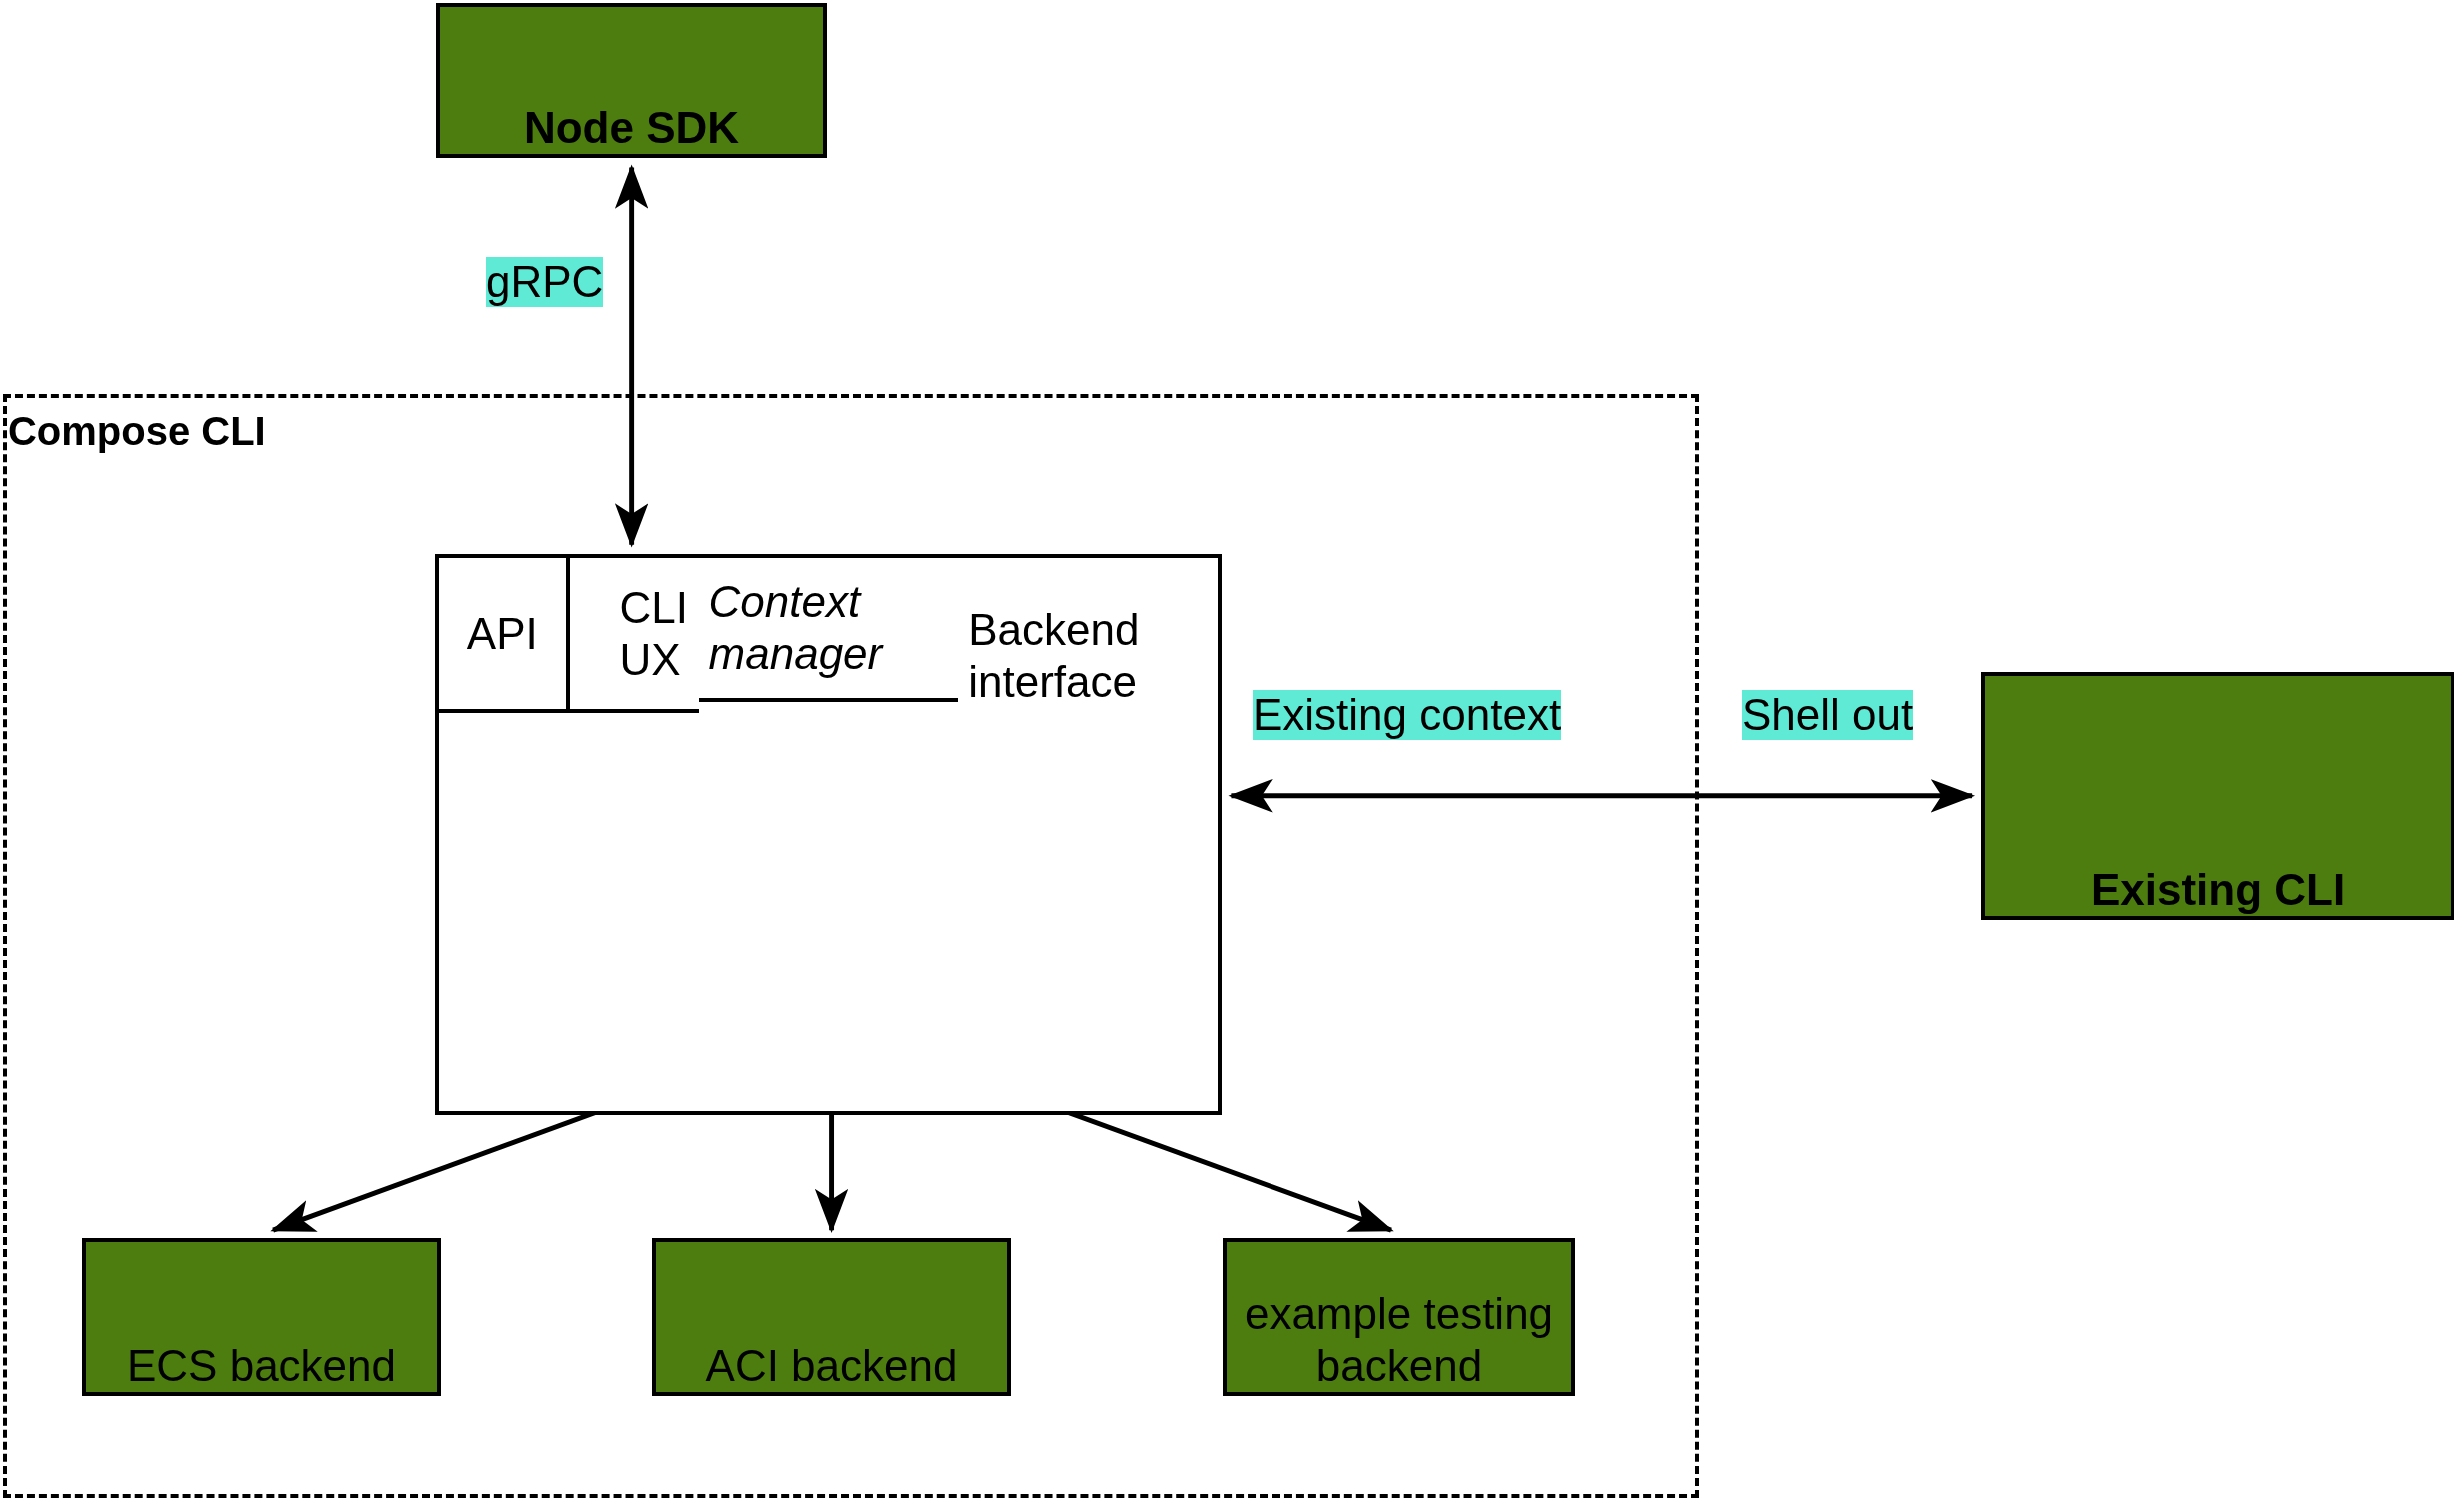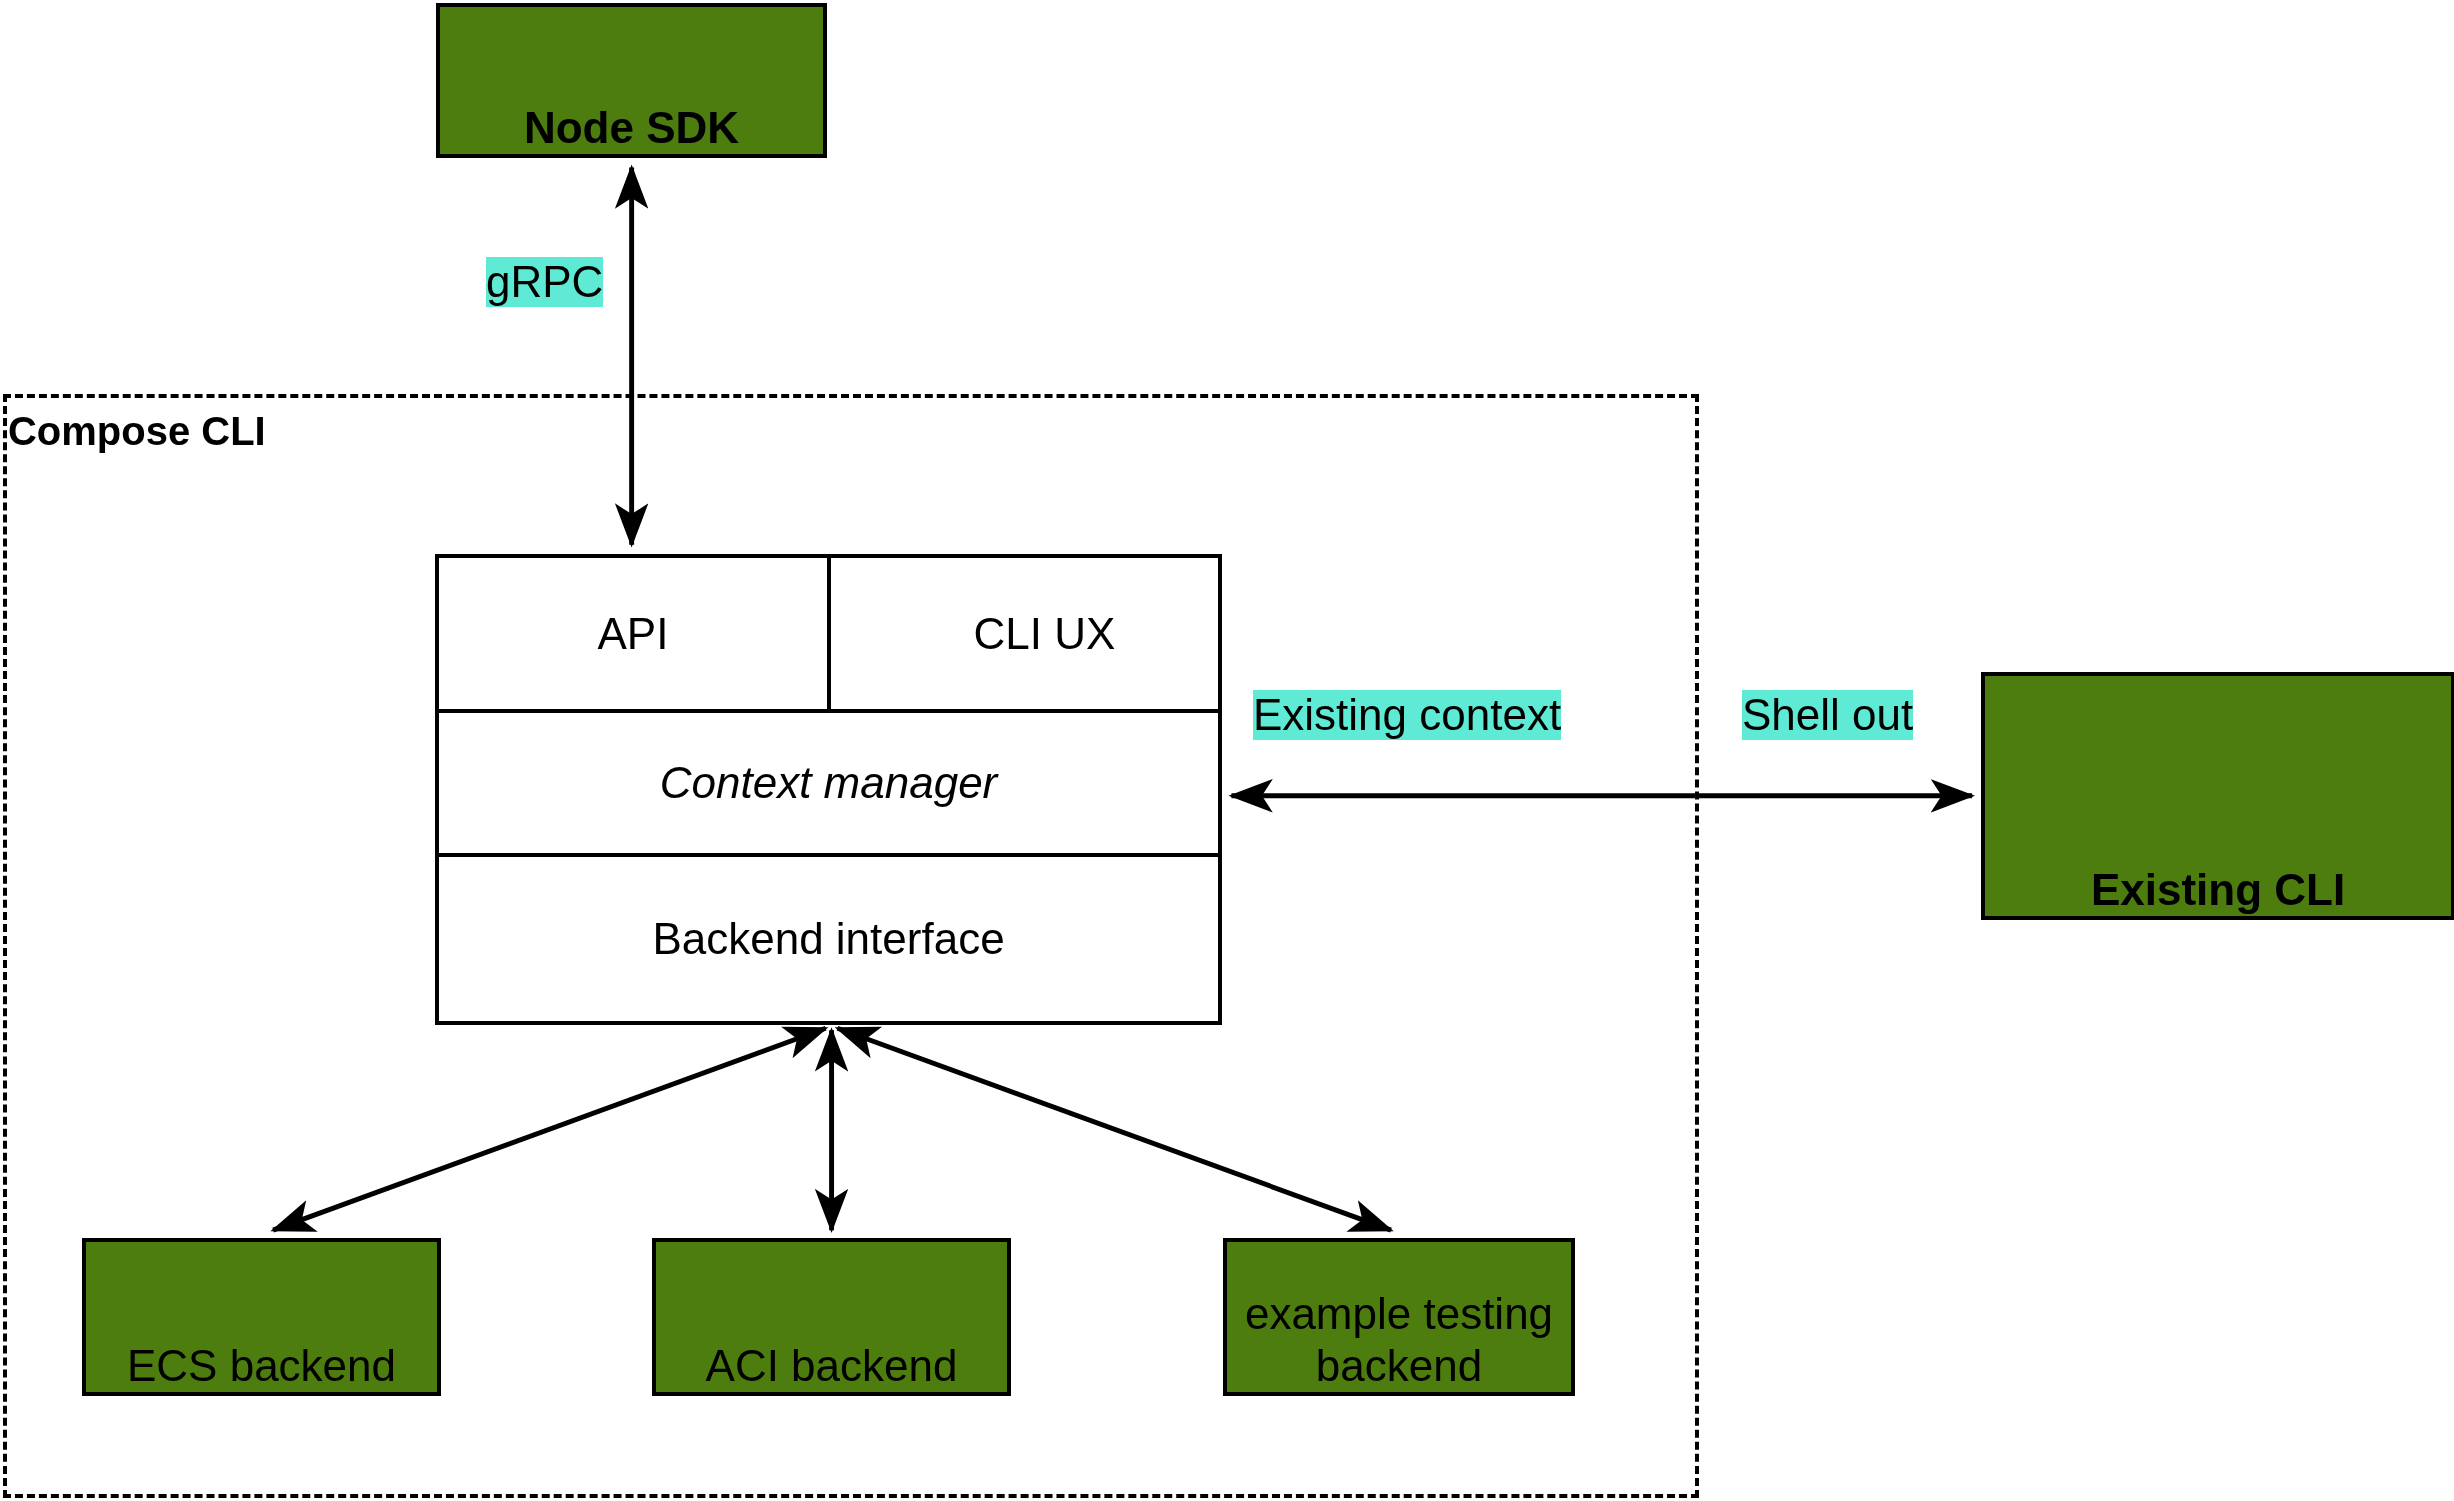--- a/index.html
+++ b/index.html
@@ -66,27 +66,27 @@
     color: #000000;
     z-index: 4;
     background: #ffffff;
   }
   
   #stack-box {
     position: absolute;
     left: 435px;
     top: 554px;
     width: 787px;
-    height: 471px;
+    height: 561px;
     box-sizing: border-box;
     border: 4.9px solid #000000;
     background: #ffffff;
     z-index: 3;
     display: flex;
-    flex-direction: column;
+    flex-direction: row;
   }
   .stack-row {
     display: flex;
     box-sizing: border-box;
     width: 100%;
   }
   #stack-row-top {
     height: 155px;
     border-bottom: 4.9px solid #000000;
   }
@@ -94,20 +94,21 @@
     height: 144px;
     border-bottom: 4.9px solid #000000;
     align-items: center;
     justify-content: flex-end;
     font-style: italic;
   }
   #stack-row-bot {
     height: 163px;
     align-items: center;
     justify-content: center;
+    margin-top: 16px;
   }
   .stack-cell {
     display: flex;
     align-items: center;
     justify-content: center;
     box-sizing: border-box;
     height: 100%;
     font-size: 44px;
     color: #000000;
   }

